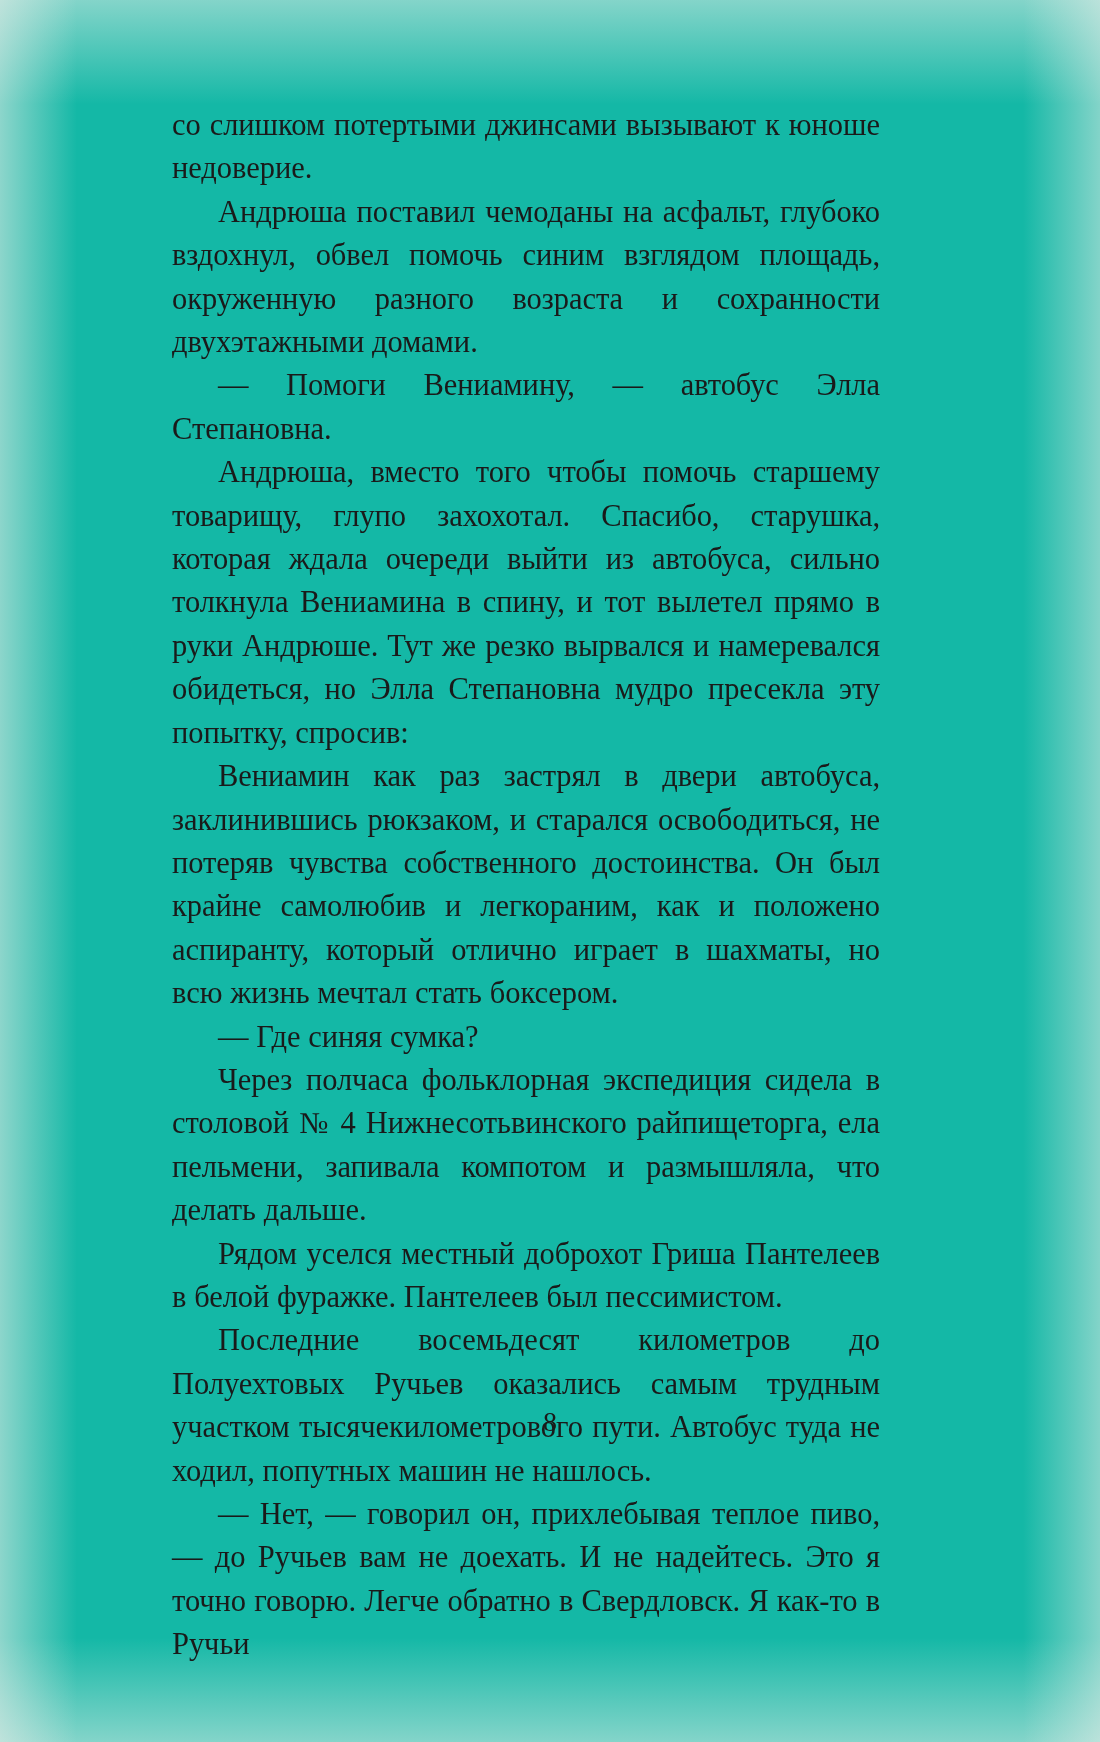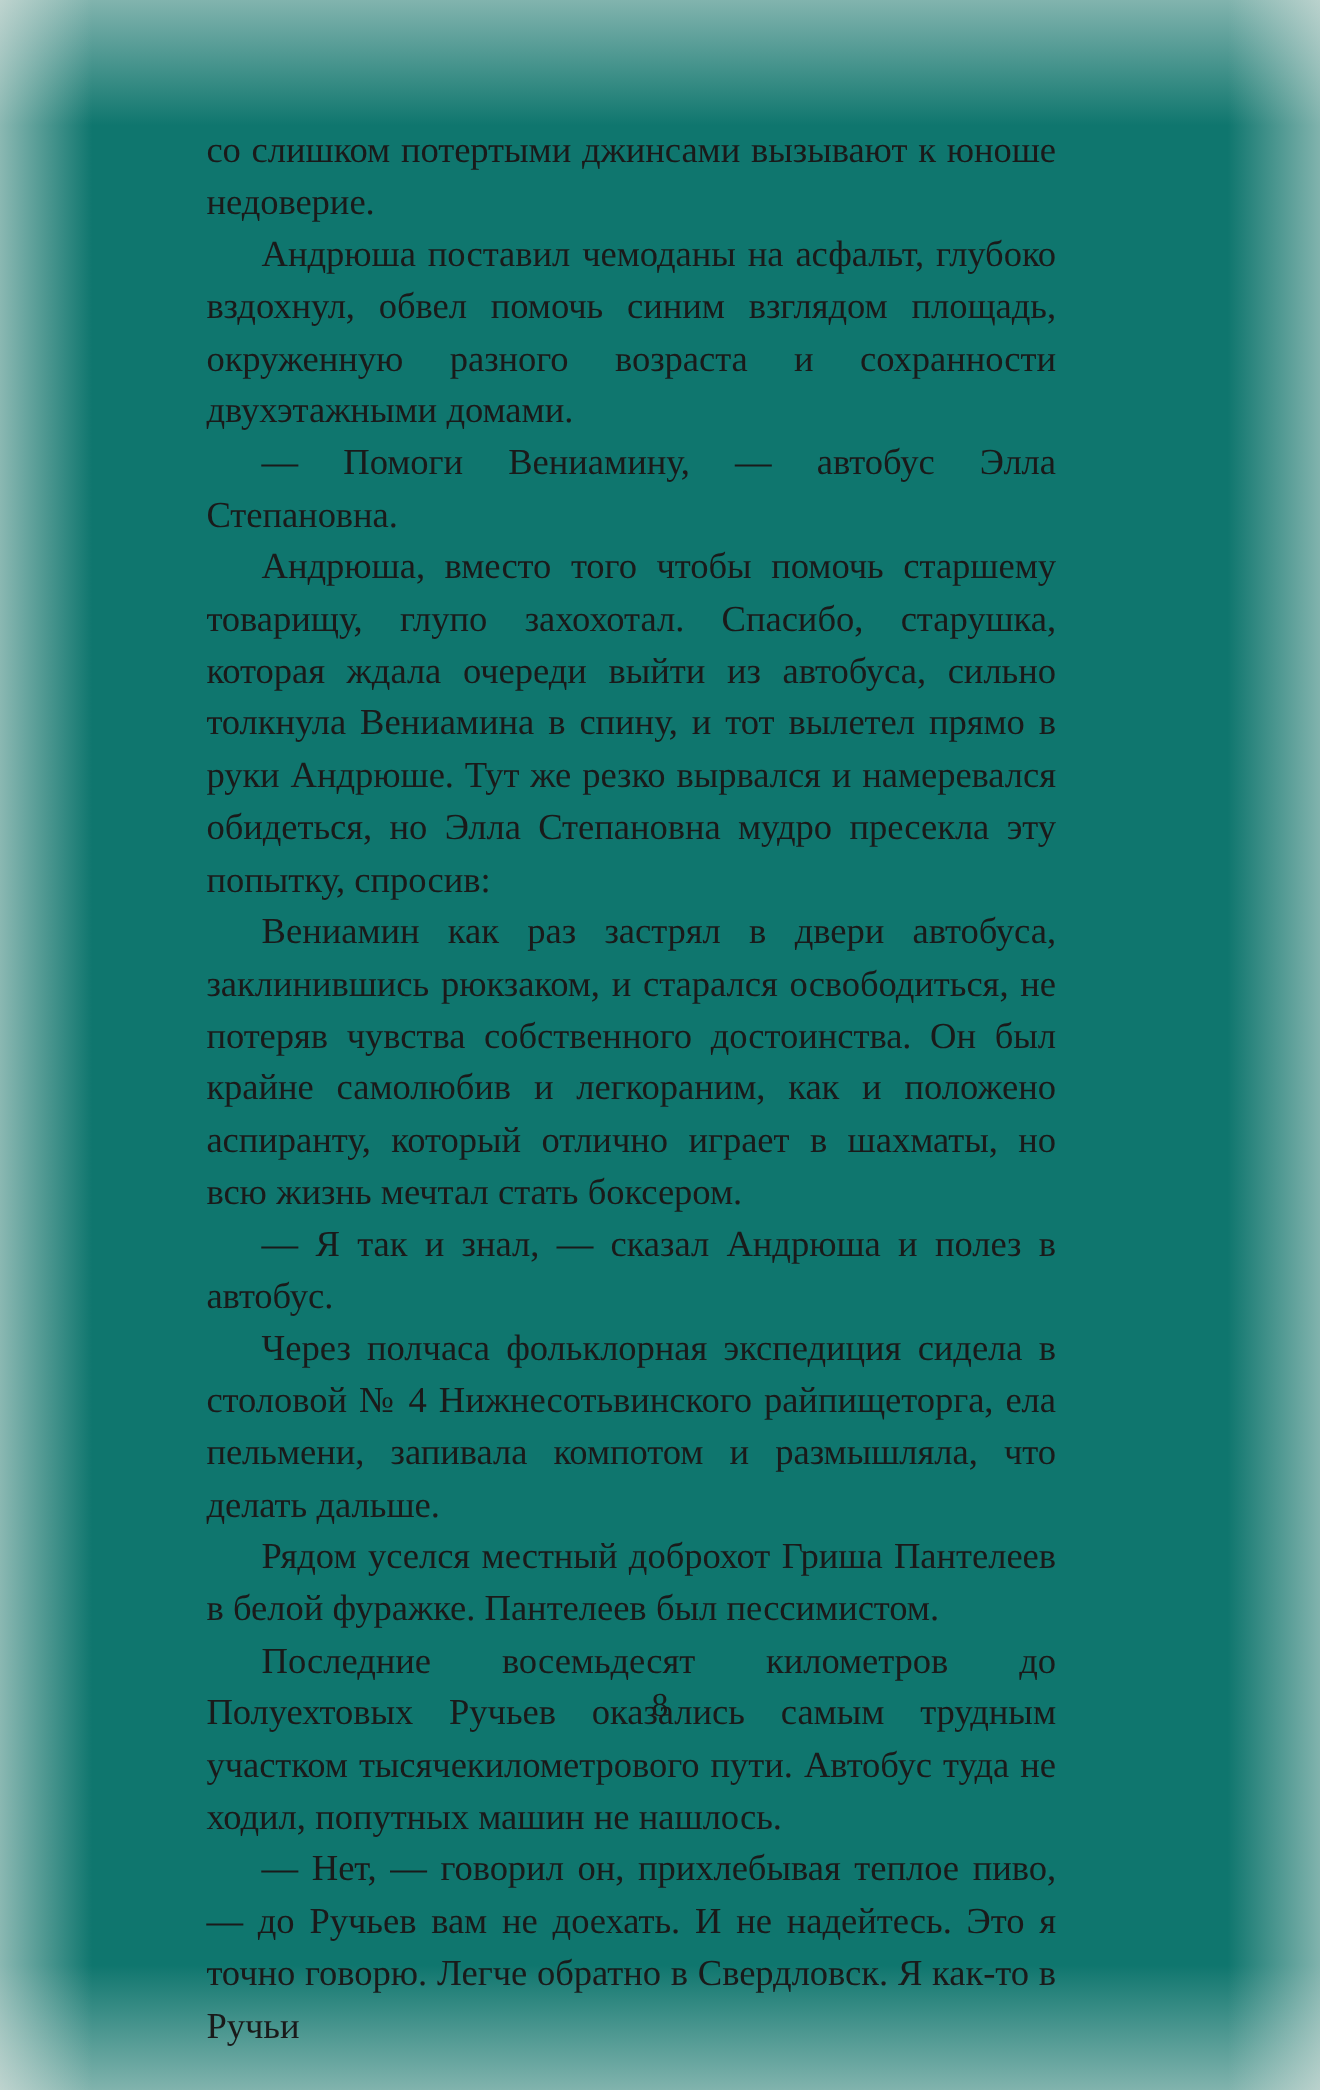--- a/index.html
+++ b/index.html
@@ -13,21 +13,21 @@
     background: #ffffff;
     font-family: "Liberation Serif", "DejaVu Serif", serif;
     color: #1a1a1a;
     overflow: hidden;
   }
 
   .page {
     position: relative;
     width: 1100px;
     height: 1742px;
-    background: #0f766e;
+    background: #14b8a6;
     box-sizing: border-box;
   }
 
   
   .paper-tint {
     position: absolute;
     inset: 0;
     background:
       linear-gradient(90deg, rgba(240,238,234,0.55) 0%, rgba(255,255,255,0) 7%,
                       rgba(255,255,255,0) 93%, rgba(242,240,236,0.5) 100%),
@@ -80,21 +80,21 @@
 
 <div class="page">
   <div class="paper-tint"></div>
 
   <div class="text-block">
     <p class="para">со слишком потертыми джинсами вызывают к юноше недоверие.</p>
     <p class="para indent">Андрюша поставил чемоданы на асфальт, глубоко вздохнул, обвел помочь синим взглядом площадь, окруженную разного возраста и сохранности двухэтажными домами.</p>
     <p class="para dialogue">— Помоги Вениамину, — автобус Элла Степановна.</p>
     <p class="para indent">Андрюша, вместо того чтобы помочь старшему товарищу, глупо захохотал. Спасибо, старушка, которая ждала очереди выйти из автобуса, сильно толкнула Вениамина в спину, и тот вылетел прямо в руки Андрюше. Тут же резко вырвался и намеревался обидеться, но Элла Степановна мудро пресекла эту попытку, спросив:</p>
     <p class="para indent">Вениамин как раз застрял в двери автобуса, заклинившись рюкзаком, и старался освободиться, не потеряв чувства собственного достоинства. Он был крайне самолюбив и легкораним, как и положено аспиранту, который отлично играет в шахматы, но всю жизнь мечтал стать боксером.</p>
-    <p class="para dialogue">— Я так и знал, — сказал Андрюша и полез в автобус.</p>
+    <p class="para dialogue">— Где синяя сумка?</p>
     <p class="para indent">Через полчаса фольклорная экспедиция сидела в столовой № 4 Нижнесотьвинского райпищеторга, ела пельмени, запивала компотом и размышляла, что делать дальше.</p>
     <p class="para indent">Рядом уселся местный доброхот Гриша Пантелеев в белой фуражке. Пантелеев был пессимистом.</p>
     <p class="para indent">Последние восемьдесят километров до Полуехтовых Ручьев оказались самым трудным участком тысячекилометрового пути. Автобус туда не ходил, попутных машин не нашлось.</p>
     <p class="para dialogue">— Нет, — говорил он, прихлебывая теплое пиво, — до Ручьев вам не доехать. И не надейтесь. Это я точно говорю. Легче обратно в Свердловск. Я как-то в Ручьи</p>
   </div>
 
   <div class="folio">8</div>
 </div>
 
 </body></html>

